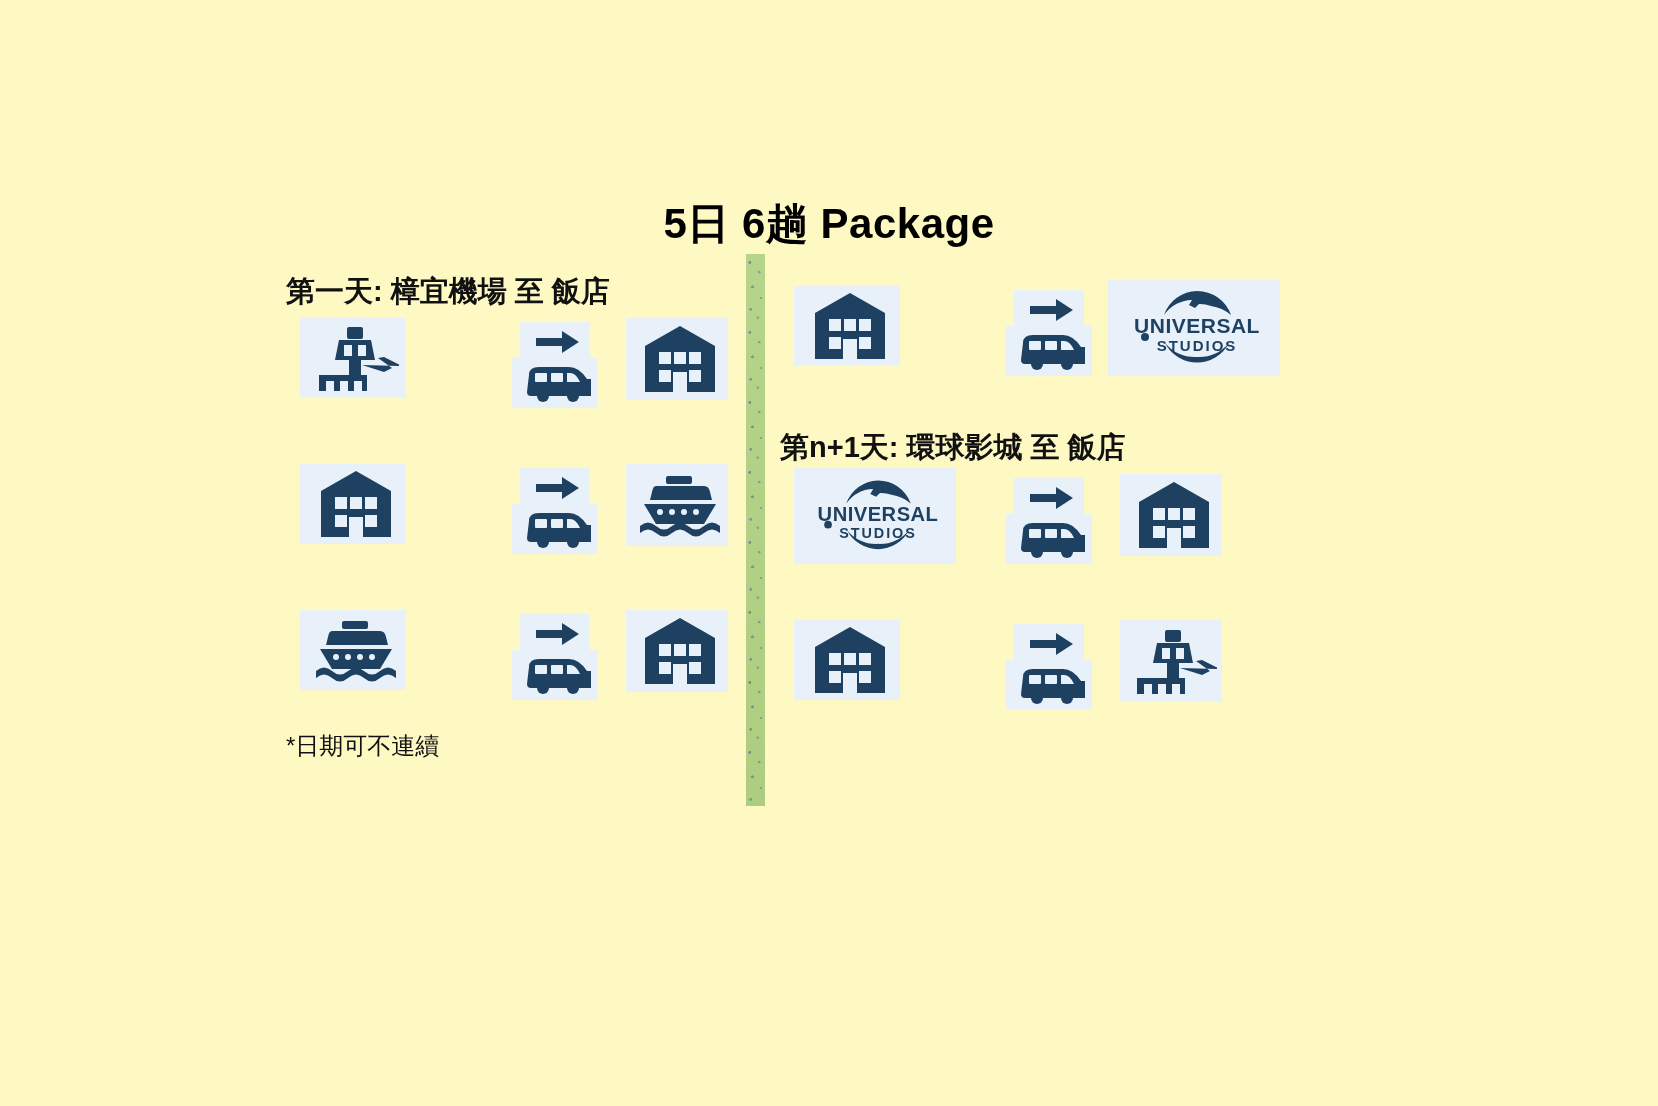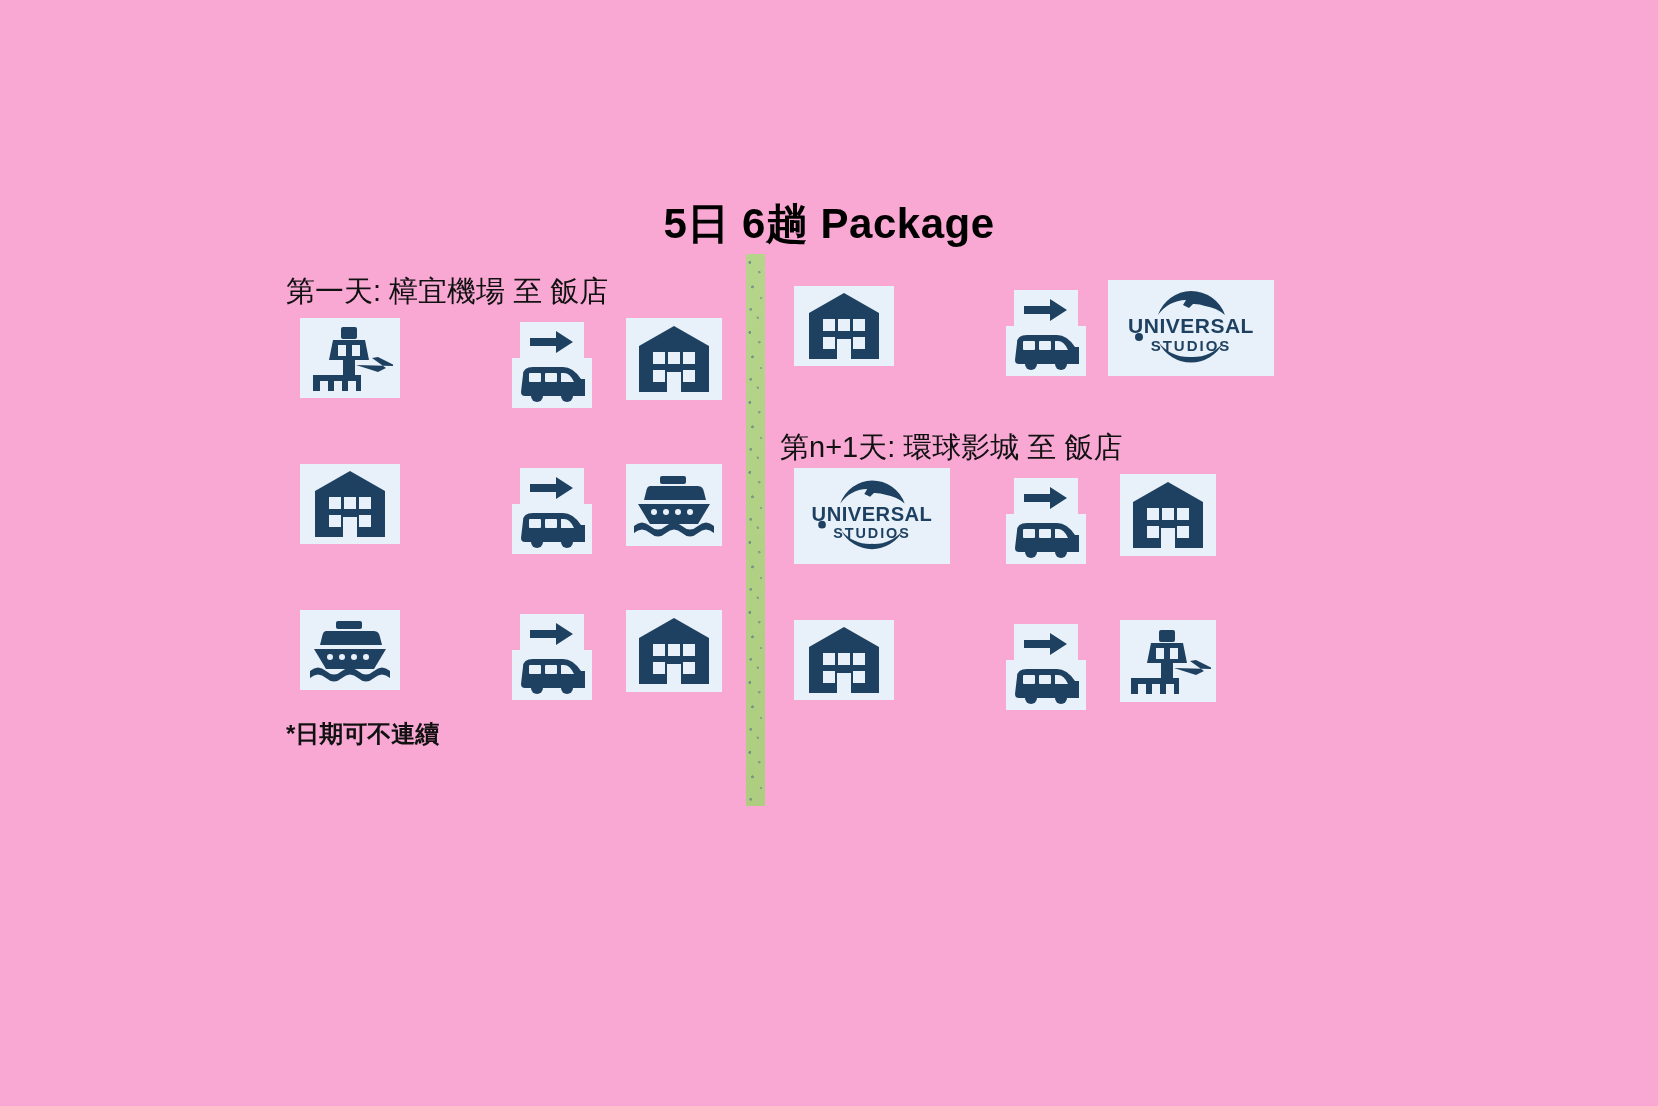--- a/index.html
+++ b/index.html
@@ -10,21 +10,21 @@
   body {
     width: 1658px;
     height: 1106px;
     position: relative;
     font-family: "Liberation Sans", "DejaVu Sans", sans-serif;
     overflow: hidden;
   }
   #slide {
     position: absolute;
     inset: 0;
-    background: #f9a8d4;
+    background: #fef9c3;
   }
 
   
   .title {
     position: absolute;
     left: 0;
     right: 0;
     top: 196px;
     text-align: center;
     font-size: 42px;
@@ -53,58 +53,58 @@
 
   
   .col        { position: absolute; }
   .col-left   { left: 286px;  top: 276px; width: 470px; }
   .col-right  { left: 780px;  top: 276px; width: 500px; }
 
   .row { position: relative; }
 
   .row-heading {
     font-size: 29px;
-    font-weight: normal;
+    font-weight: bold;
     color: #111111;
     white-space: nowrap;
     line-height: 1.1;
   }
 
   .icon-strip {
     position: relative;
     height: 104px;
     margin-top: 10px;
   }
 
   
   .tile {
     position: absolute;
     background: #e8f1f9;
     display: flex;
     align-items: center;
     justify-content: center;
+    padding-left: 6px;
   }
   .tile svg { display: block; }
 
   
   .tile.src   { left: 14px;  top: 0px;  width: 100px; height: 80px; }
   .tile.arrow { left: 234px; top: 4px;  width: 64px;  height: 40px; }
   .tile.bus   { left: 226px; top: 40px; width: 80px;  height: 50px; }
   .tile.dst   { left: 340px; top: 0px;  width: 96px;  height: 82px; }
 
   
   .tile.uni-dst { left: 328px; top: -6px; width: 166px; height: 96px; }
   .tile.uni-src { left: 14px;  top: -6px; width: 156px; height: 96px; }
 
   .footnote {
-    margin-top: 4px;
+    margin-top: 16px;
     font-size: 24px;
     color: #111111;
     white-space: nowrap;
-    font-weight: bold;
   }
 
   
   .row + .row { margin-top: 42px; }
 </style>
 </head>
 <body>
 
 <div id="slide">
 

